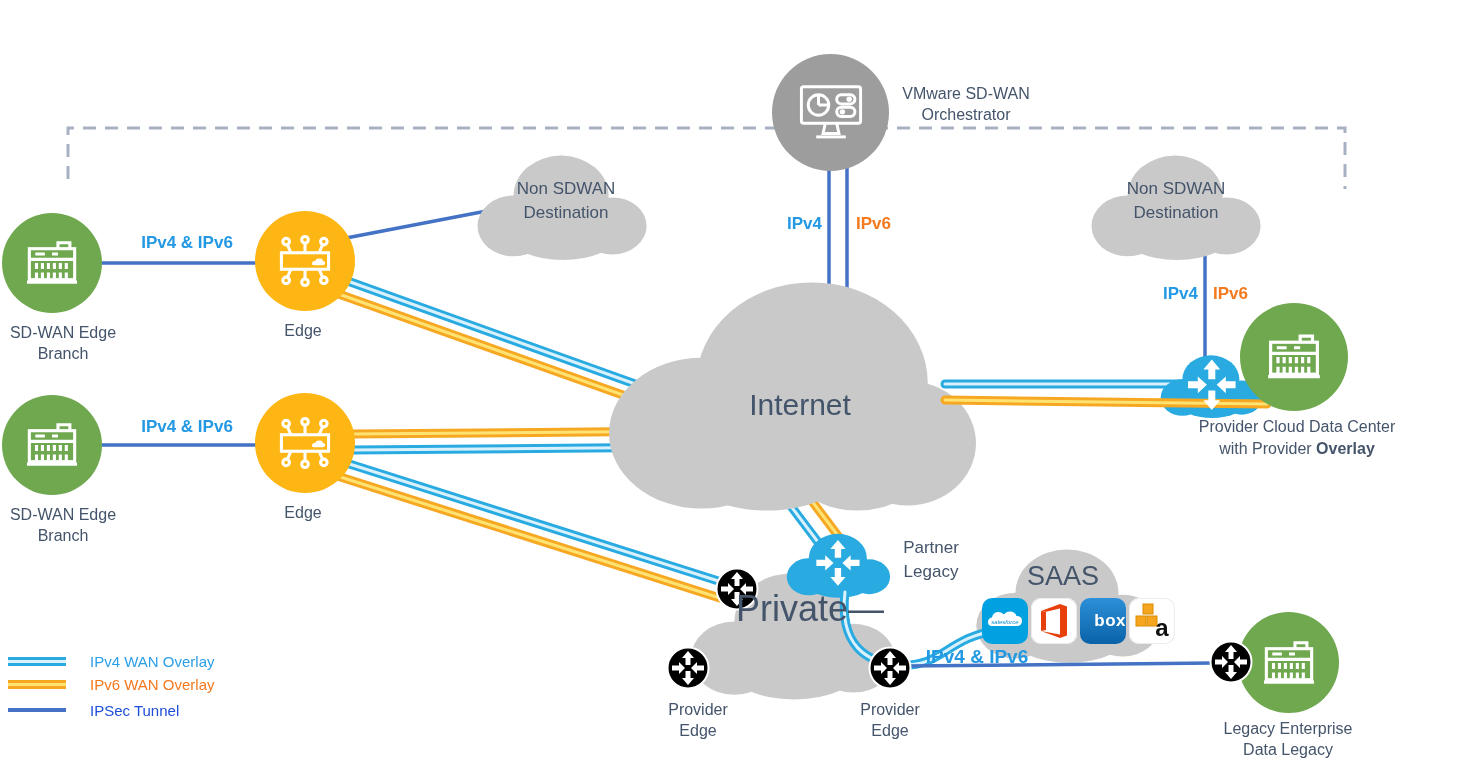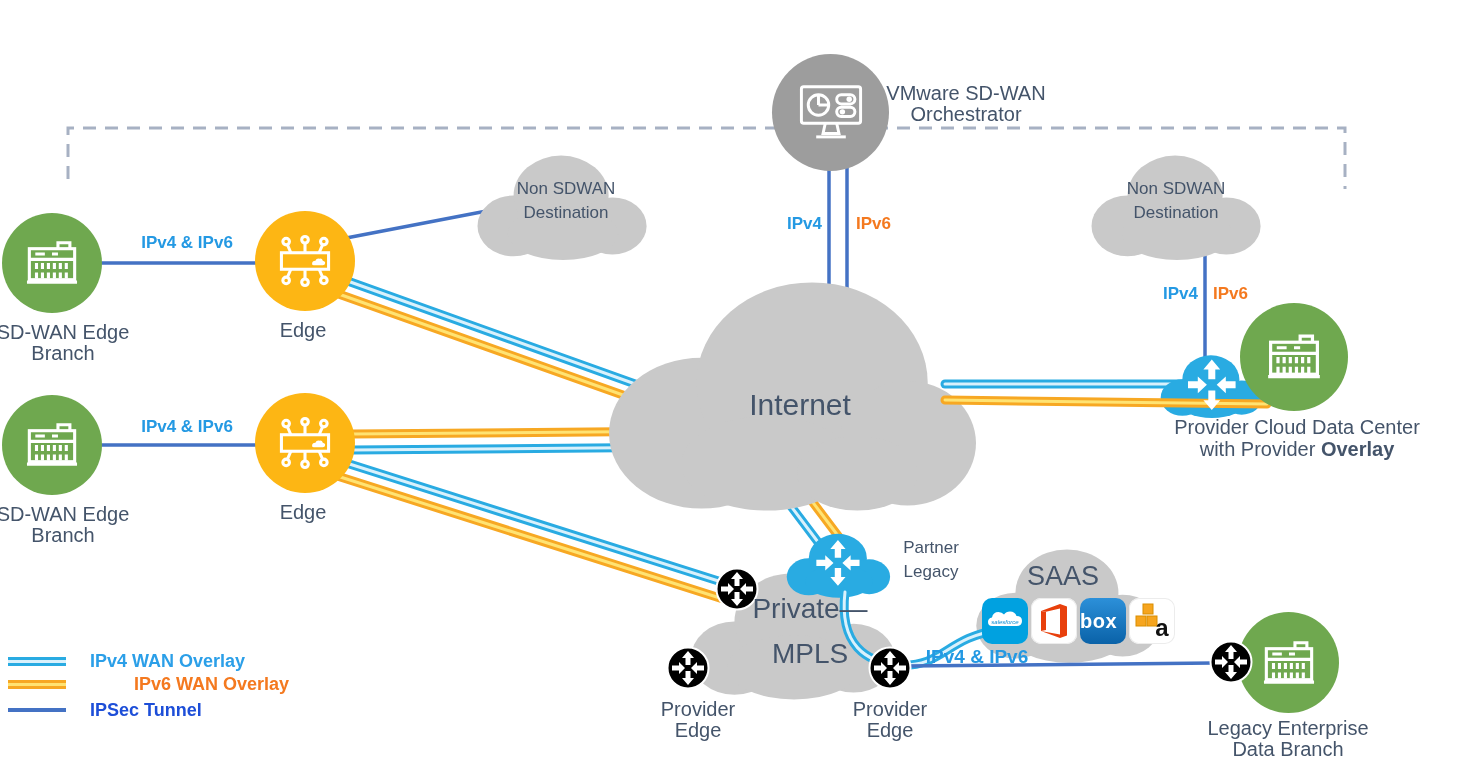--- a/index.html
+++ b/index.html
@@ -18,45 +18,45 @@
   .cloud-gray ellipse{fill:#C9C9C9;}
   .cloud-blue ellipse{fill:#29ABE2;}
   
   .circle{position:absolute;border-radius:50%;display:flex;align-items:center;justify-content:center;}
   .c-green{background:#6FA84F;}
   .c-yellow{background:#FDB614;}
   .c-gray{background:#9D9D9D;}
   .router{position:absolute;}
   
   .lbl{position:absolute;color:#44546A;text-align:center;transform:translateX(-50%);
-       font-size:20px;line-height:21px;white-space:nowrap;}
+       font-size:16px;line-height:21px;white-space:nowrap;}
   .lbl-cloud{font-size:17px;line-height:24px;}
   .lbl-big{font-size:30px;line-height:34px;}
-  .lbl-mpls{font-size:28px;line-height:45px;}
+  .lbl-mpls{font-size:36px;line-height:45px;}
   .lbl-saas{font-size:27px;}
   .lnk{position:absolute;color:#2499E3;font-weight:700;font-size:17px;white-space:nowrap;}
   .lnk-o{color:#F4791F;}
   .r-align{transform:translateX(-100%);}
   .ctr{transform:translateX(-50%);}
   
   .appicon{position:absolute;top:598px;width:46px;height:46px;border-radius:10px;overflow:hidden;}
   .app-sf{background:#00A1E0;}
   .app-office{background:#fff;box-shadow:0 0 0 1px #ececec inset;}
-  .app-box{background:linear-gradient(#2C90D9,#0A62A8);color:#fff;font-weight:700;font-size:20px;
-           display:flex;align-items:center;justify-content:flex-start;letter-spacing:.5px;}
+  .app-box{background:linear-gradient(#2C90D9,#0A62A8);color:#fff;font-weight:700;font-size:17px;
+           display:flex;align-items:center;justify-content:flex-end;letter-spacing:.5px;}
   .app-aws{background:#fff;box-shadow:0 0 0 1px #ececec inset;}
   
   .legend-row{position:absolute;left:8px;display:flex;align-items:center;height:22px;}
   .sw{width:58px;height:9px;margin-right:24px;flex:0 0 auto;}
   .sw-ipv4{background:linear-gradient(to bottom,#29ABE2 0 3px,#D9F1FC 3px 6px,#29ABE2 6px 9px);}
   .sw-ipv6{background:linear-gradient(to bottom,#F7A823 0 3px,#FFE372 3px 6px,#F7A823 6px 9px);}
   .sw-ipsec{height:3.5px;background:#4472C4;}
-  .leg-t{font-size:18px;font-weight:700;}
+  .leg-t{font-size:15px;font-weight:400;}
   .leg-ipv4{color:#2B9FE8;}
-  .leg-ipv6{color:#F4791F;margin-left:44px;}
+  .leg-ipv6{color:#F4791F;}
   .leg-ipsec{color:#1d4ed8;}
 </style>
 </head>
 <body>
 
 <div class="stage">
 
   <svg class="layer" width="1465" height="777">
     <path class="dashline" d="M 68 179 L 68 128 L 1345 128 L 1345 189"></path>
 
@@ -340,42 +340,41 @@
   </div>
   <div class="lbl" style="left:63px;top:504px">
     <div>SD-WAN Edge</div>
       <div>Branch</div>
   </div>
   <div class="lbl" style="left:303px;top:320px">Edge</div>
   <div class="lbl" style="left:303px;top:502px">Edge</div>
   <div class="lbl lbl-big" style="left:800px;top:388px">Internet</div>
   <div class="lbl lbl-mpls" style="left:810px;top:586px">
     <div>Private—</div>
-      <div>MPLS</div>
   </div>
   <div class="lbl lbl-cloud" style="left:931px;top:536px">
     <div>Partner</div>
       <div>Legacy</div>
   </div>
   <div class="lbl lbl-saas" style="left:1063px;top:566px">SAAS</div>
   <div class="lbl" style="left:1297px;top:416px;line-height:22px">
     <div>Provider Cloud Data Center</div>
     <div><span>with Provider </span><b>Overlay</b></div>
   </div>
   <div class="lbl" style="left:698px;top:699px">
     <div>Provider</div>
       <div>Edge</div>
   </div>
   <div class="lbl" style="left:890px;top:699px">
     <div>Provider</div>
       <div>Edge</div>
   </div>
   <div class="lbl" style="left:1288px;top:718px">
     <div>Legacy Enterprise</div>
-      <div>Data Branch</div>
+      <div>Data Legacy</div>
   </div>
 
   <div class="lnk ctr" style="left:187px;top:233px">IPv4 &amp; IPv6</div>
   <div class="lnk ctr" style="left:187px;top:417px">IPv4 &amp; IPv6</div>
   <div class="lnk r-align" style="left:822px;top:214px">IPv4</div>
   <div class="lnk lnk-o" style="left:856px;top:214px">IPv6</div>
   <div class="lnk r-align" style="left:1198px;top:284px">IPv4</div>
   <div class="lnk lnk-o" style="left:1213px;top:284px">IPv6</div>
   <div class="lnk ctr" style="left:977px;top:646px;font-size:19px">IPv4 &amp; IPv6</div>
 

